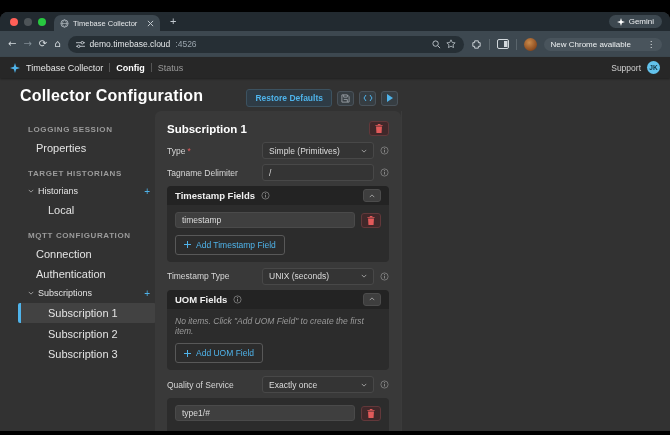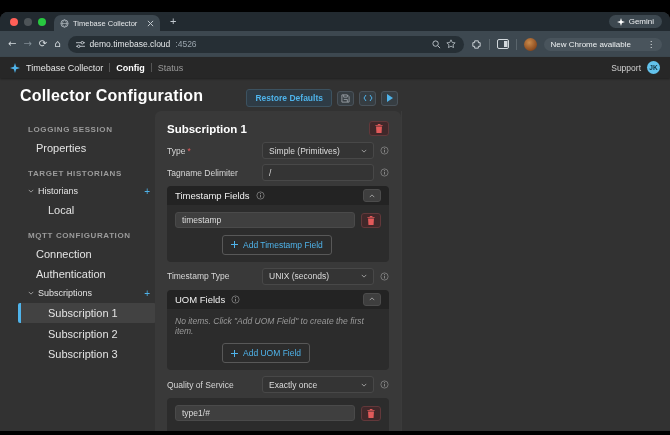--- a/index.html
+++ b/index.html
@@ -83,29 +83,29 @@
   .flabel { flex:1; font-size:8.5px; color:#d6d6d6; }
   .req::after { content:"*"; color:#e25a5a; margin-left:2px; }
   .select { width:112px; height:17px; background:#343434; border:1px solid #484848; border-radius:3px;
     display:flex; align-items:center; padding:0 6px; }
   .select-val { flex:1; font-size:8.5px; color:#dcdcdc; white-space:nowrap; overflow:hidden; }
   .tinput { width:112px; height:17px; background:#343434; border:1px solid #484848; border-radius:3px;
     font-size:8.5px; color:#dcdcdc; padding:0 6px; font-family:"Liberation Sans", sans-serif; }
   .info { margin-left:6px; color:#8f8f8f; display:flex; flex:none; }
   .card { border-radius:4px; overflow:hidden; margin-bottom:6px; }
   .card-head { background:#232323; height:19px; display:flex; align-items:center; gap:5px; padding:0 8px; }
-  .card-title { font-size:9.5px; font-weight:normal; color:#f0f0f0; }
+  .card-title { font-size:9.5px; font-weight:bold; color:#f0f0f0; }
   .collapse-btn { margin-left:auto; width:18px; height:13px; background:#3e3e3e; border:1px solid #4c4c4c;
     border-radius:3px; display:flex; align-items:center; justify-content:center; color:#b9b9b9; }
   .card-body { background:#2c2c2c; padding:7px 8px; }
   .item-row { display:flex; gap:6px; align-items:center; margin-bottom:6px; }
   .item-input { flex:1; height:16px; background:#3f3f3f; border:1px solid #4a4a4a; border-radius:3px;
     font-size:8.5px; color:#dcdcdc; padding:0 6px; font-family:"Liberation Sans", sans-serif; min-width:0; }
   .add-btn { display:inline-flex; align-items:center; gap:5px; border:1px solid #585858; border-radius:3px;
-    padding:4px 8px; color:#4fb3ea; font-size:8.5px; background:transparent;margin-left:47px; }
+    padding:4px 8px; color:#4fb3ea; font-size:8.5px; background:transparent; }
   .empty-text { font-style:italic; font-size:8.5px; color:#999; margin-bottom:7px; }
   svg { display:block; }
 </style>
 </head>
 <body>
 
 <div class="screen">
   <div class="window">
 
     <div class="tabstrip">

